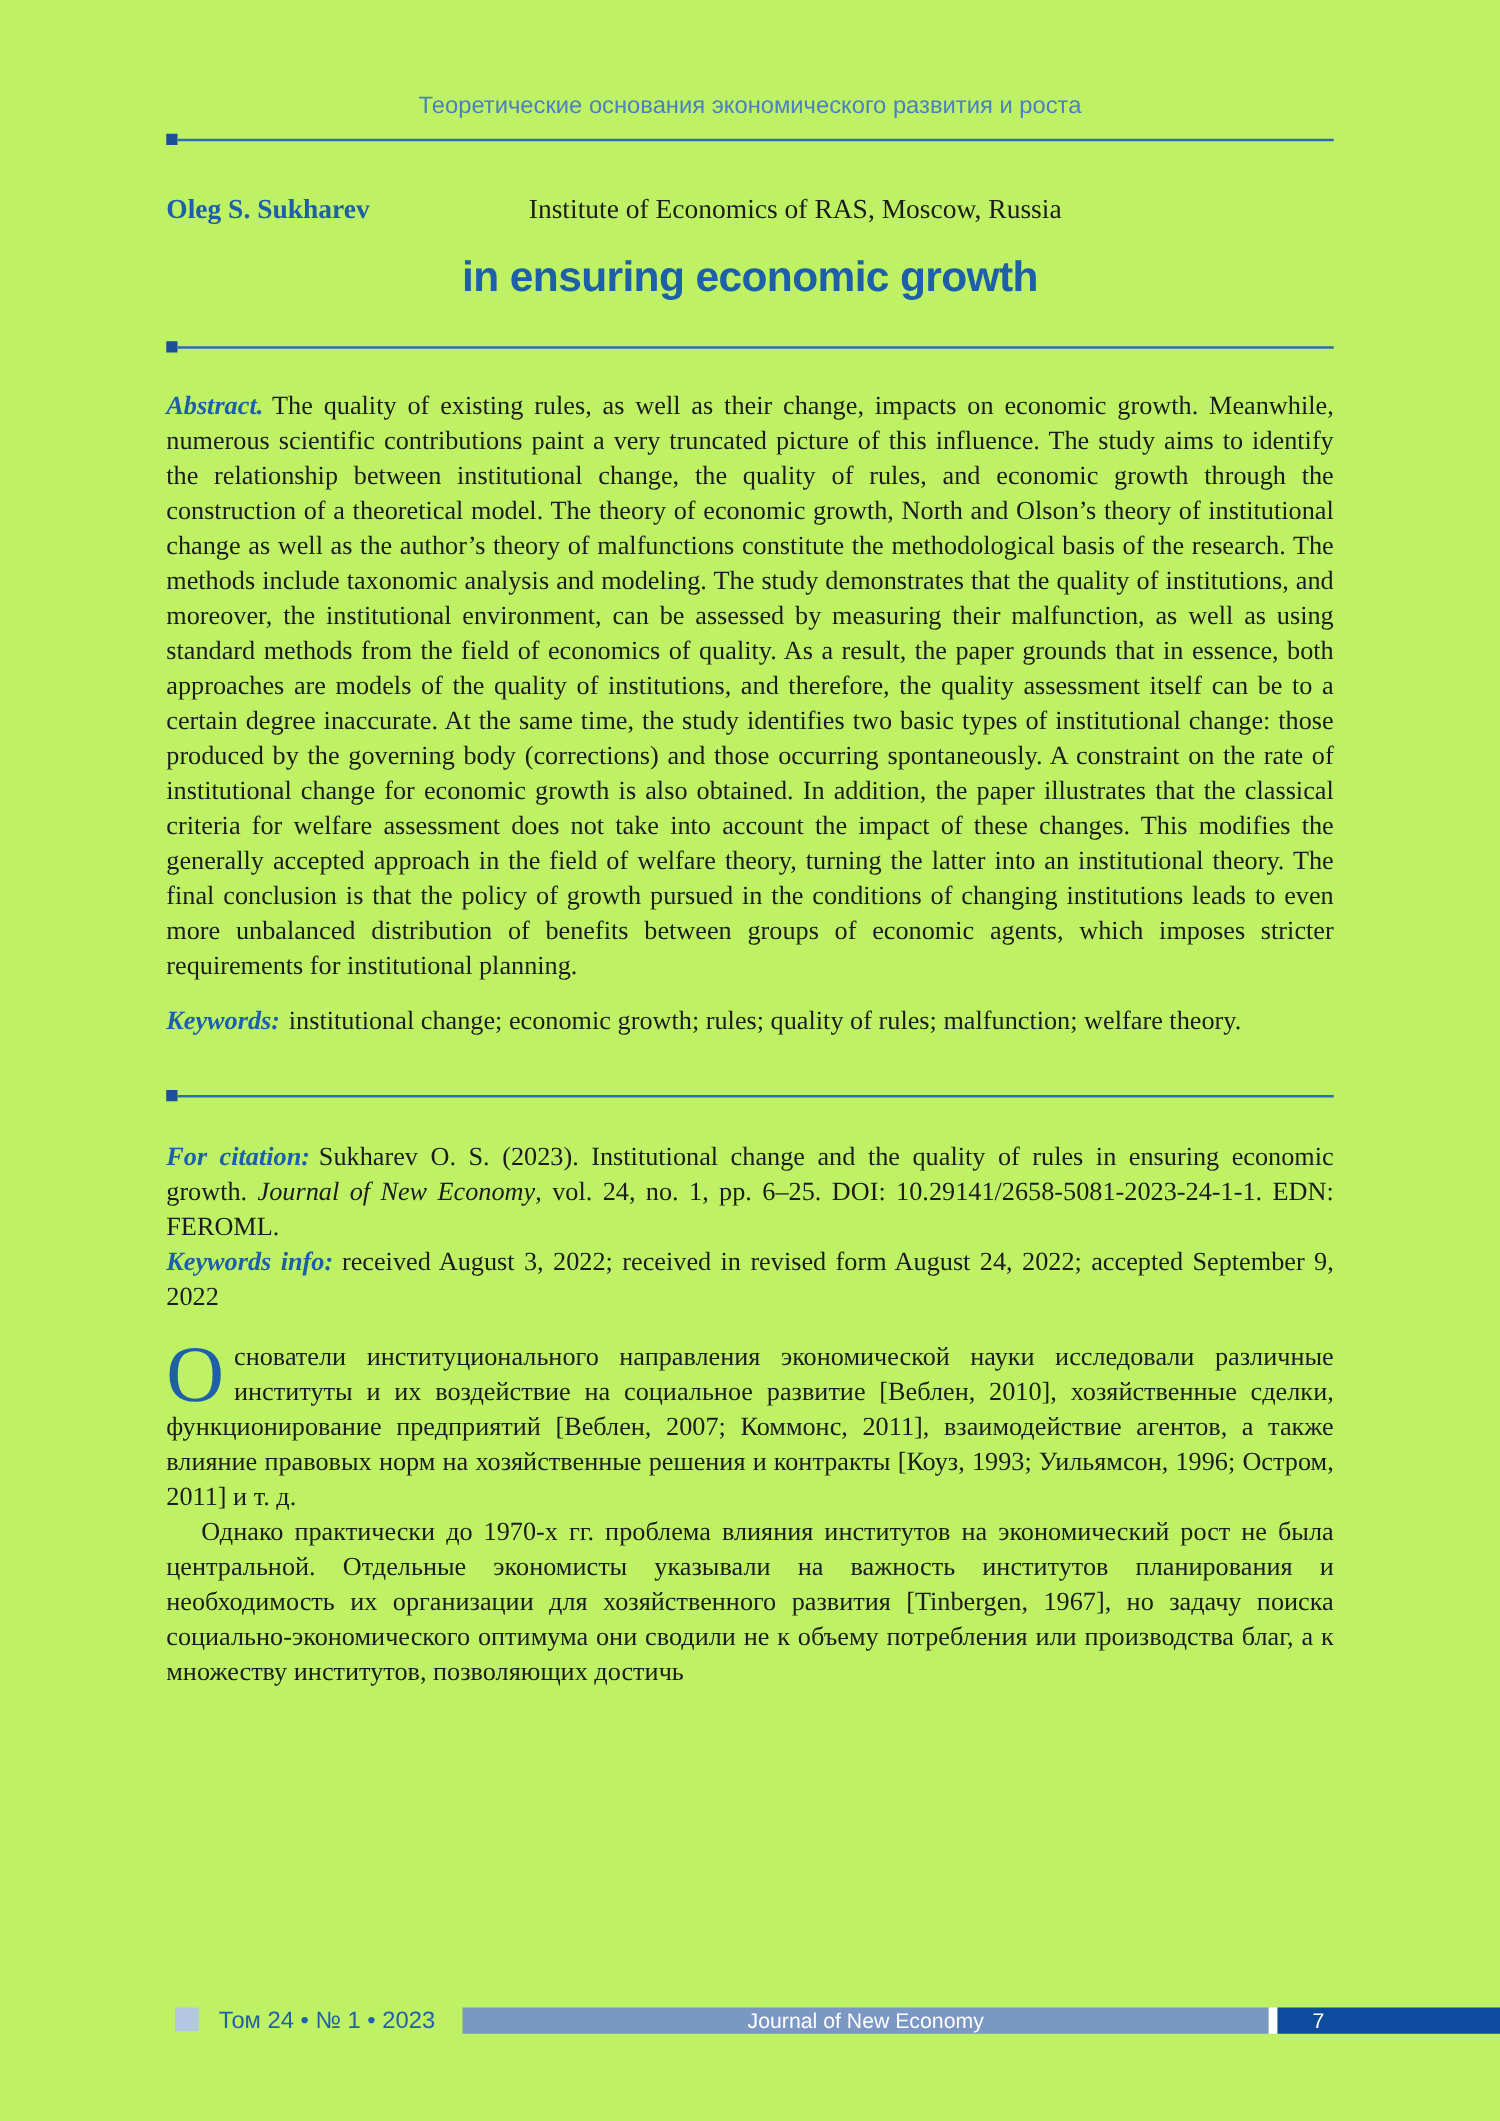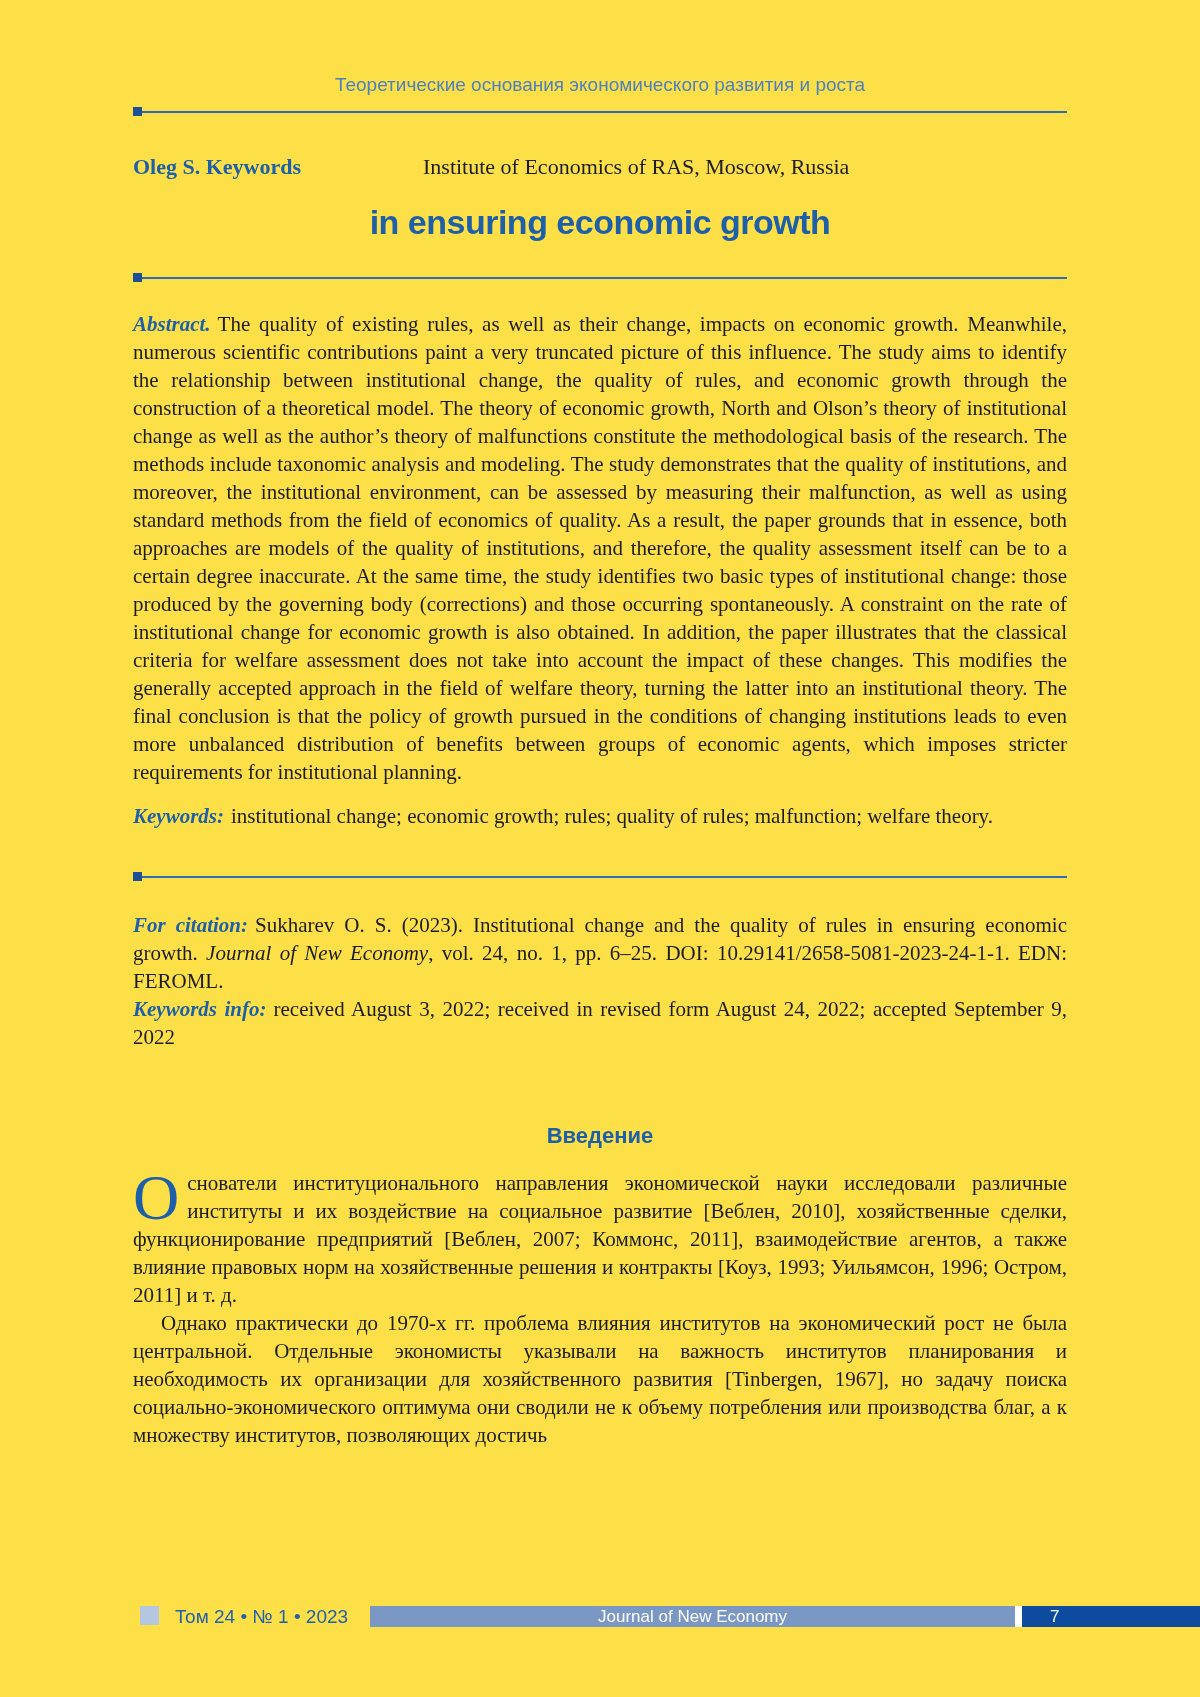--- a/index.html
+++ b/index.html
@@ -5,21 +5,21 @@
   html, body {
     margin: 0;
     padding: 0;
     background: #ffffff;
   }
   .page {
     position: relative;
     width: 1200px;
     height: 1697px;
     margin: 0 auto;
-    background: #fde047;
+    background: #bef264;
     overflow: hidden;
     font-family: "Liberation Serif", serif;
     color: #1c1c1c;
   }
   .content {
     padding: 0 133px;
   }
 
   
   .running-head {
@@ -176,21 +176,21 @@
   <div class="content">
 
     <div class="running-head">Теоретические основания экономического развития и роста</div>
 
     <div class="rule rule-head">
       <span class="sq"></span>
       <span class="ln"></span>
     </div>
 
     <div class="author-row">
-      <span class="author-name">Oleg S. Keywords</span>
+      <span class="author-name">Oleg S. Sukharev</span>
       <span class="affiliation">Institute of Economics of RAS, Moscow, Russia</span>
     </div>
 
     <div class="article-title">
       <div>in ensuring economic growth</div>
     </div>
 
     <div class="rule rule-title">
       <span class="sq"></span>
       <span class="ln"></span>
@@ -211,21 +211,20 @@
 
     <div class="citation-block">
       <p class="para">
         <span class="lbl">For citation:</span><span>Sukharev O. S. (2023). Institutional change and the quality of rules in ensuring economic growth. </span><span class="journal-italic">Journal of New Economy</span><span>, vol. 24, no. 1, pp. 6–25. DOI: 10.29141/2658-5081-2023-24-1-1. EDN: FEROML.</span>
       </p>
       <p class="para">
         <span class="lbl">Keywords info:</span><span>received August 3, 2022; received in revised form August 24, 2022; accepted September 9, 2022</span>
       </p>
     </div>
 
-    <div class="section-heading">Введение</div>
 
     <p class="para intro-para1">
       <span class="drop-cap">О</span><span>снователи институционального направления экономической науки исследовали различные институты и их воздействие на социальное развитие [Веблен, 2010], хозяйственные сделки, функционирование предприятий [Веблен, 2007; Коммонс, 2011], взаимодействие агентов, а также влияние правовых норм на хозяйственные решения и контракты [Коуз, 1993; Уильямсон, 1996; Остром, 2011] и т. д.</span>
     </p>
 
     <p class="para indent-para">Однако практически до 1970-х гг. проблема влияния институтов на экономический рост не была центральной. Отдельные экономисты указывали на важность институтов планирования и необходимость их организации для хозяйственного развития [Tinbergen, 1967], но задачу поиска социально-экономического оптимума они сводили не к объему потребления или производства благ, а к множеству институтов, позволяющих достичь</p>
 
   </div>
 
   <div class="footer">

